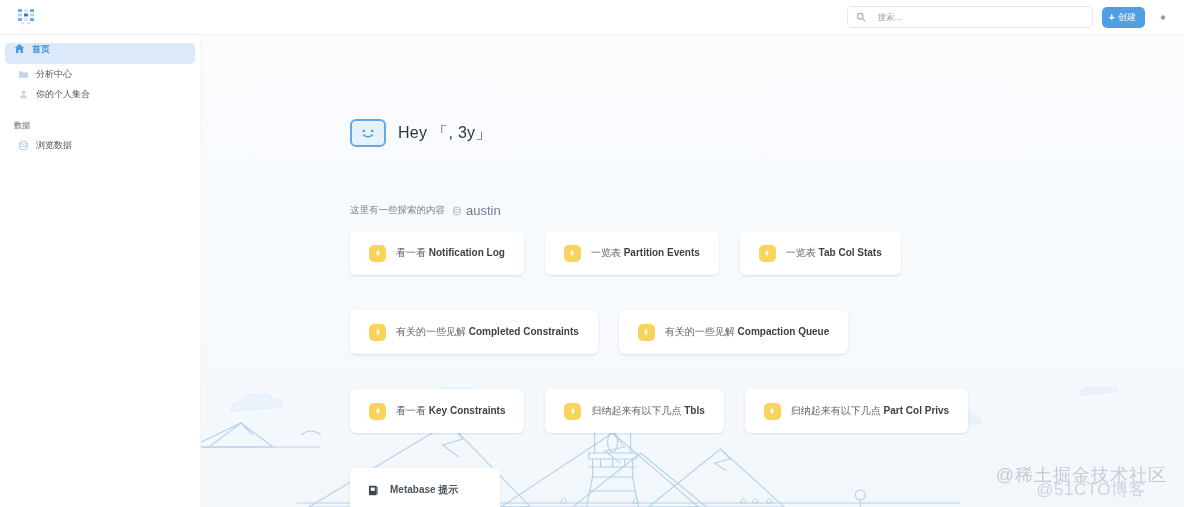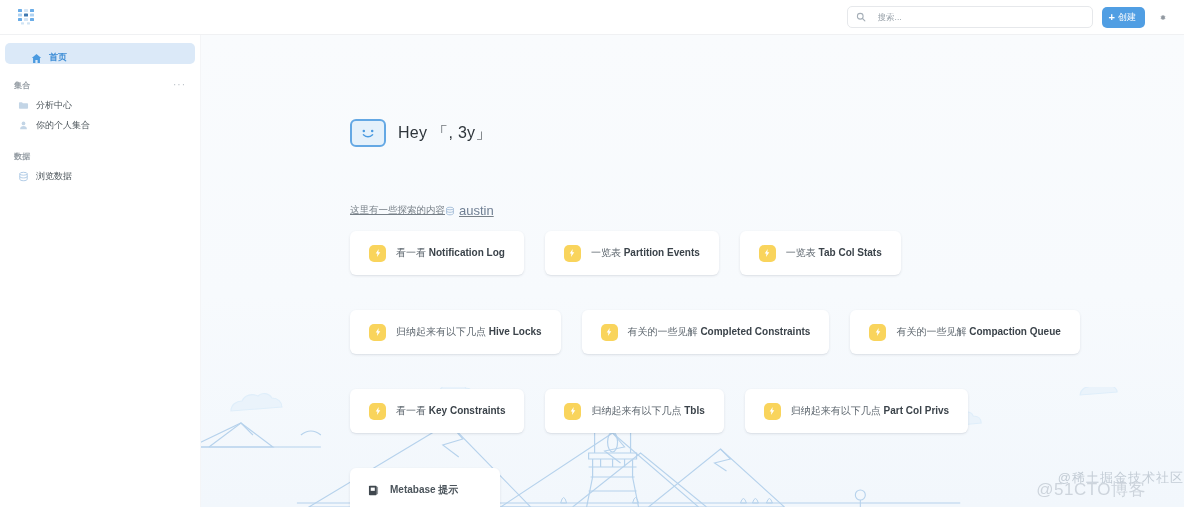--- a/index.html
+++ b/index.html
@@ -45,21 +45,21 @@
   .body{flex:1;display:flex;min-height:0;position:relative;}
 
   
   .sidebar{
     width:200px;min-width:200px;background:#ffffff;
     padding-top:8px;position:relative;z-index:20;
     border-right:1px solid #f4f5f7;
   }
   .side-item{
     height:21px;margin:0 5px;border-radius:5px;
-    display:flex;align-items:flex-end;gap:7px;padding:0 26px;
+    display:flex;align-items:flex-start;gap:7px;padding:0 9px;
     font-size:9px;color:#4a5359;cursor:pointer;
   }
   .side-item.active{background:#dbe9f8;color:#3f8ed6;font-weight:600;}
   .side-item .ic{width:11px;height:11px;flex:none;display:block;}
   .side-section{
     display:flex;align-items:center;justify-content:space-between;
     padding:0 14px 0 14px;height:20px;margin-top:11px;
   }
   .side-section .lbl{font-size:8px;color:#949ca3;font-weight:700;letter-spacing:.2px;}
   .dots{font-size:10px;color:#b8bfc6;letter-spacing:1px;line-height:1;cursor:pointer;}
@@ -79,22 +79,22 @@
 
   .greeting{display:flex;align-items:center;gap:12px;}
   .greet-icon{
     width:32px;height:24px;border:2px solid #64a8e4;border-radius:6px;
     background:#e5f1fb;display:flex;align-items:center;justify-content:center;
     position:relative;flex:none;
   }
   .greet-txt{font-size:16px;color:#2e353b;letter-spacing:.3px;white-space:nowrap;}
 
   .explore-line{
-    margin-top:56px;display:flex;align-items:center;
-    font-size:9.5px;color:#767f87;text-decoration:underline;
+    margin-top:56px;display:flex;align-items:center;gap:7px;
+    font-size:9.5px;color:#767f87;
   }
   .db-chip{display:flex;align-items:center;gap:4px;color:#7b95b4;cursor:pointer;}
   .db-chip .txt{font-size:13px;color:#6f7f93;}
 
   .cards{margin-top:13px;width:680px;}
   .card-row{display:flex;gap:21px;margin-bottom:35px;}
   .card{
     background:#ffffff;border-radius:6px;
     box-shadow:0 1px 3px rgba(41,60,80,.09),0 1px 1px rgba(41,60,80,.05);
     height:44px;display:flex;align-items:center;gap:10px;
@@ -116,21 +116,21 @@
     padding:0 17px;cursor:pointer;white-space:nowrap;
   }
   .tip-card .tip-txt{font-size:10px;color:#4b545b;font-weight:600;}
 
   
   .illus{position:absolute;left:0;right:0;bottom:0;height:120px;z-index:1;pointer-events:none;}
   .illus svg{display:block;width:100%;height:100%;}
 
   
   .wm{position:absolute;z-index:12;pointer-events:none;white-space:nowrap;}
-  .wm1{right:0;bottom:20px;font-size:13px;color:#c3ccd5;letter-spacing:1px;}
+  .wm1{right:17px;bottom:20px;font-size:18px;color:#c3ccd5;letter-spacing:1px;}
   .wm2{right:38px;bottom:6px;font-size:17px;color:#cdd4dc;letter-spacing:.5px;}
 </style>
 </head>
 <body>
 
 <div class="app">
 
   <div class="topnav">
     <div class="logo-wrap">
       <svg class="mb-logo" viewBox="0 0 22 20">
@@ -177,24 +177,20 @@
 
     <div class="sidebar">
 
       <div class="side-item active">
         <svg class="ic" viewBox="0 0 16 16">
           <path fill="#4a9ae0" d="M8 1.6 1.2 7.2h1.8v7.2h3.4V10h3.2v4.4h3.4V7.2h1.8z"></path>
         </svg>
         <span>首页</span>
       </div>
 
-      <div class="side-section">
-        <span class="lbl">集合</span>
-        <span class="dots">···</span>
-      </div>
 
       <div class="side-sub">
         <svg class="ic" viewBox="0 0 16 16">
           <path fill="#c3d5e6" d="M1.4 4.2c0-.6.5-1.1 1.1-1.1h3.3l1.3 1.5h6.4c.6 0 1.1.5 1.1 1.1v6.1c0 .6-.5 1.1-1.1 1.1H2.5c-.6 0-1.1-.5-1.1-1.1z"></path>
         </svg>
         <span>分析中心</span>
       </div>
 
       <div class="side-sub">
         <svg class="ic" viewBox="0 0 16 16">
@@ -342,31 +338,20 @@
           </div>
 
           <div class="card-row">
             <div class="card">
               <span class="bolt">
                 <svg viewBox="0 0 10 14">
                     <path d="M6.2 0 1 8h3l-.8 6L9 5.6H5.6z" fill="#fff"></path>
                   </svg>
               </span>
               <span class="card-text">
-                <span class="cn">归纳起来有以下几点</span>
-                <span class="en">Hive Locks</span>
-              </span>
-            </div>
-            <div class="card">
-              <span class="bolt">
-                <svg viewBox="0 0 10 14">
-                    <path d="M6.2 0 1 8h3l-.8 6L9 5.6H5.6z" fill="#fff"></path>
-                  </svg>
-              </span>
-              <span class="card-text">
                 <span class="cn">有关的一些见解</span>
                 <span class="en">Completed Constraints</span>
               </span>
             </div>
             <div class="card">
               <span class="bolt">
                 <svg viewBox="0 0 10 14">
                     <path d="M6.2 0 1 8h3l-.8 6L9 5.6H5.6z" fill="#fff"></path>
                   </svg>
               </span>

